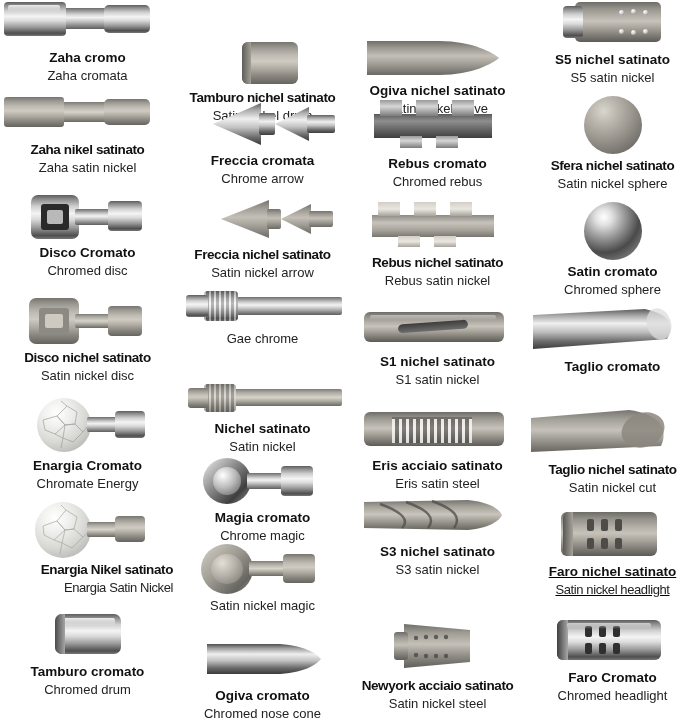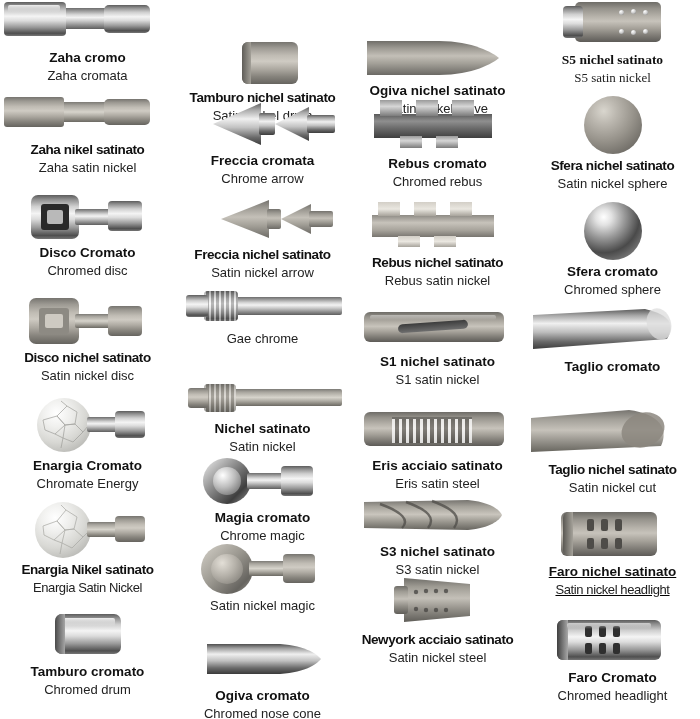--- a/index.html
+++ b/index.html
@@ -203,21 +203,21 @@
             </svg>
           </div>
           <div class="rodbar" style="left:74px; top:23px; width:34px; height:15px;"></div>
           <div class="chromecyl" style="position:absolute; left:102px; top:17px; width:30px; height:27px; border-radius:4px;"></div>
         </div>
       </div>
       <div class="title">Enargia Cromato</div>
       <div class="subtitle">Chromate Energy</div>
     </div>
 
-    <div class="cell" style="position:absolute; top:498px; left:0; height:96px;">
+    <div class="cell" style="position:absolute; top:498px; left:0; height:96px;text-align:right;">
       <div class="art" style="height:62px;">
         <div class="shape" style="width:150px;height:62px;">
           <div class="crackle" style="position:absolute; left:22px; top:4px; width:56px; height:56px;">
             <svg width="56" height="56" viewBox="0 0 56 56">
               <g stroke="#a5a5a0" stroke-width="0.8" fill="none" opacity="0.85">
                 <path d="M8 24 L22 19 L30 28 L19 38 L9 33 Z"></path>
                 <path d="M22 19 L31 8 L42 15 L39 27 L30 28 Z"></path>
                 <path d="M30 28 L39 27 L48 35 L37 46 L27 41 Z"></path>
                 <path d="M19 38 L27 41 L25 52"></path>
                 <path d="M31 8 L26 3"></path>
@@ -510,21 +510,21 @@
               <path d="M56 14 C78 22 86 30 78 40"></path>
               <path d="M82 13 C104 21 112 29 104 40"></path>
             </g>
           </svg>
         </div>
       </div>
       <div class="title">S3 nichel satinato</div>
       <div class="subtitle">S3 satin nickel</div>
     </div>
 
-    <div class="cell" style="position:absolute; top:572px; left:0; height:94px;">
+    <div class="cell" style="position:absolute; top:618px; left:0; height:94px;">
       <div class="art" style="height:58px;">
         <div class="shape" style="width:175px;height:58px;">
           <svg width="175" height="58" viewBox="0 0 175 58">
             <defs>
               <linearGradient id="nyg" x1="0" y1="0" x2="0" y2="1">
                 <stop offset="0%" stop-color="#6f6d68"></stop>
                 <stop offset="20%" stop-color="#9f9c94"></stop>
                 <stop offset="46%" stop-color="#c4c0b8"></stop>
                 <stop offset="72%" stop-color="#918e87"></stop>
                 <stop offset="100%" stop-color="#605e59"></stop>
@@ -545,21 +545,21 @@
           </svg>
         </div>
       </div>
       <div class="title tight">Newyork acciaio satinato</div>
       <div class="subtitle">Satin nickel steel</div>
     </div>
   </div>
 
   <div class="col col-3">
 
-    <div class="cell" style="position:absolute; top:0px; left:0; height:92px;font-family:Liberation Serif, serif;">
+    <div class="cell" style="position:absolute; top:0px; left:0; height:92px;">
       <div class="art" style="height:50px;">
         <div class="shape" style="width:175px;height:50px;">
           <div class="nickelcyl2" style="position:absolute; left:48px; top:2px; width:86px; height:40px; border-radius:5px;"></div>
           <div class="chromecyl" style="position:absolute; left:36px; top:6px; width:20px; height:32px; border-radius:4px;"></div>
           <div class="dot" style="left:92px; top:10px; width:5px; height:5px;"></div>
           <div class="dot" style="left:104px; top:9px; width:5px; height:5px;"></div>
           <div class="dot" style="left:116px; top:10px; width:5px; height:5px;"></div>
           <div class="dot" style="left:92px; top:29px; width:5px; height:5px;"></div>
           <div class="dot" style="left:104px; top:30px; width:5px; height:5px;"></div>
           <div class="dot" style="left:116px; top:29px; width:5px; height:5px;"></div>
@@ -574,21 +574,21 @@
         <div class="ball-nickel" style="width:58px;height:58px;"></div>
       </div>
       <div class="title tight">Sfera nichel satinato</div>
       <div class="subtitle">Satin nickel sphere</div>
     </div>
 
     <div class="cell" style="position:absolute; top:200px; left:0; height:94px;">
       <div class="art" style="height:62px;">
         <div class="ball-chrome" style="width:58px;height:58px;"></div>
       </div>
-      <div class="title">Sfera cromato</div>
+      <div class="title">Satin cromato</div>
       <div class="subtitle">Chromed sphere</div>
     </div>
 
     <div class="cell" style="position:absolute; top:305px; left:0; height:90px;">
       <div class="art" style="height:52px;">
         <div class="shape" style="width:175px;height:52px;">
           <svg width="175" height="52" viewBox="0 0 175 52">
             <defs>
               <linearGradient id="tcg" x1="0" y1="0" x2="0" y2="1">
                 <stop offset="0%" stop-color="#5a5a5a"></stop>

